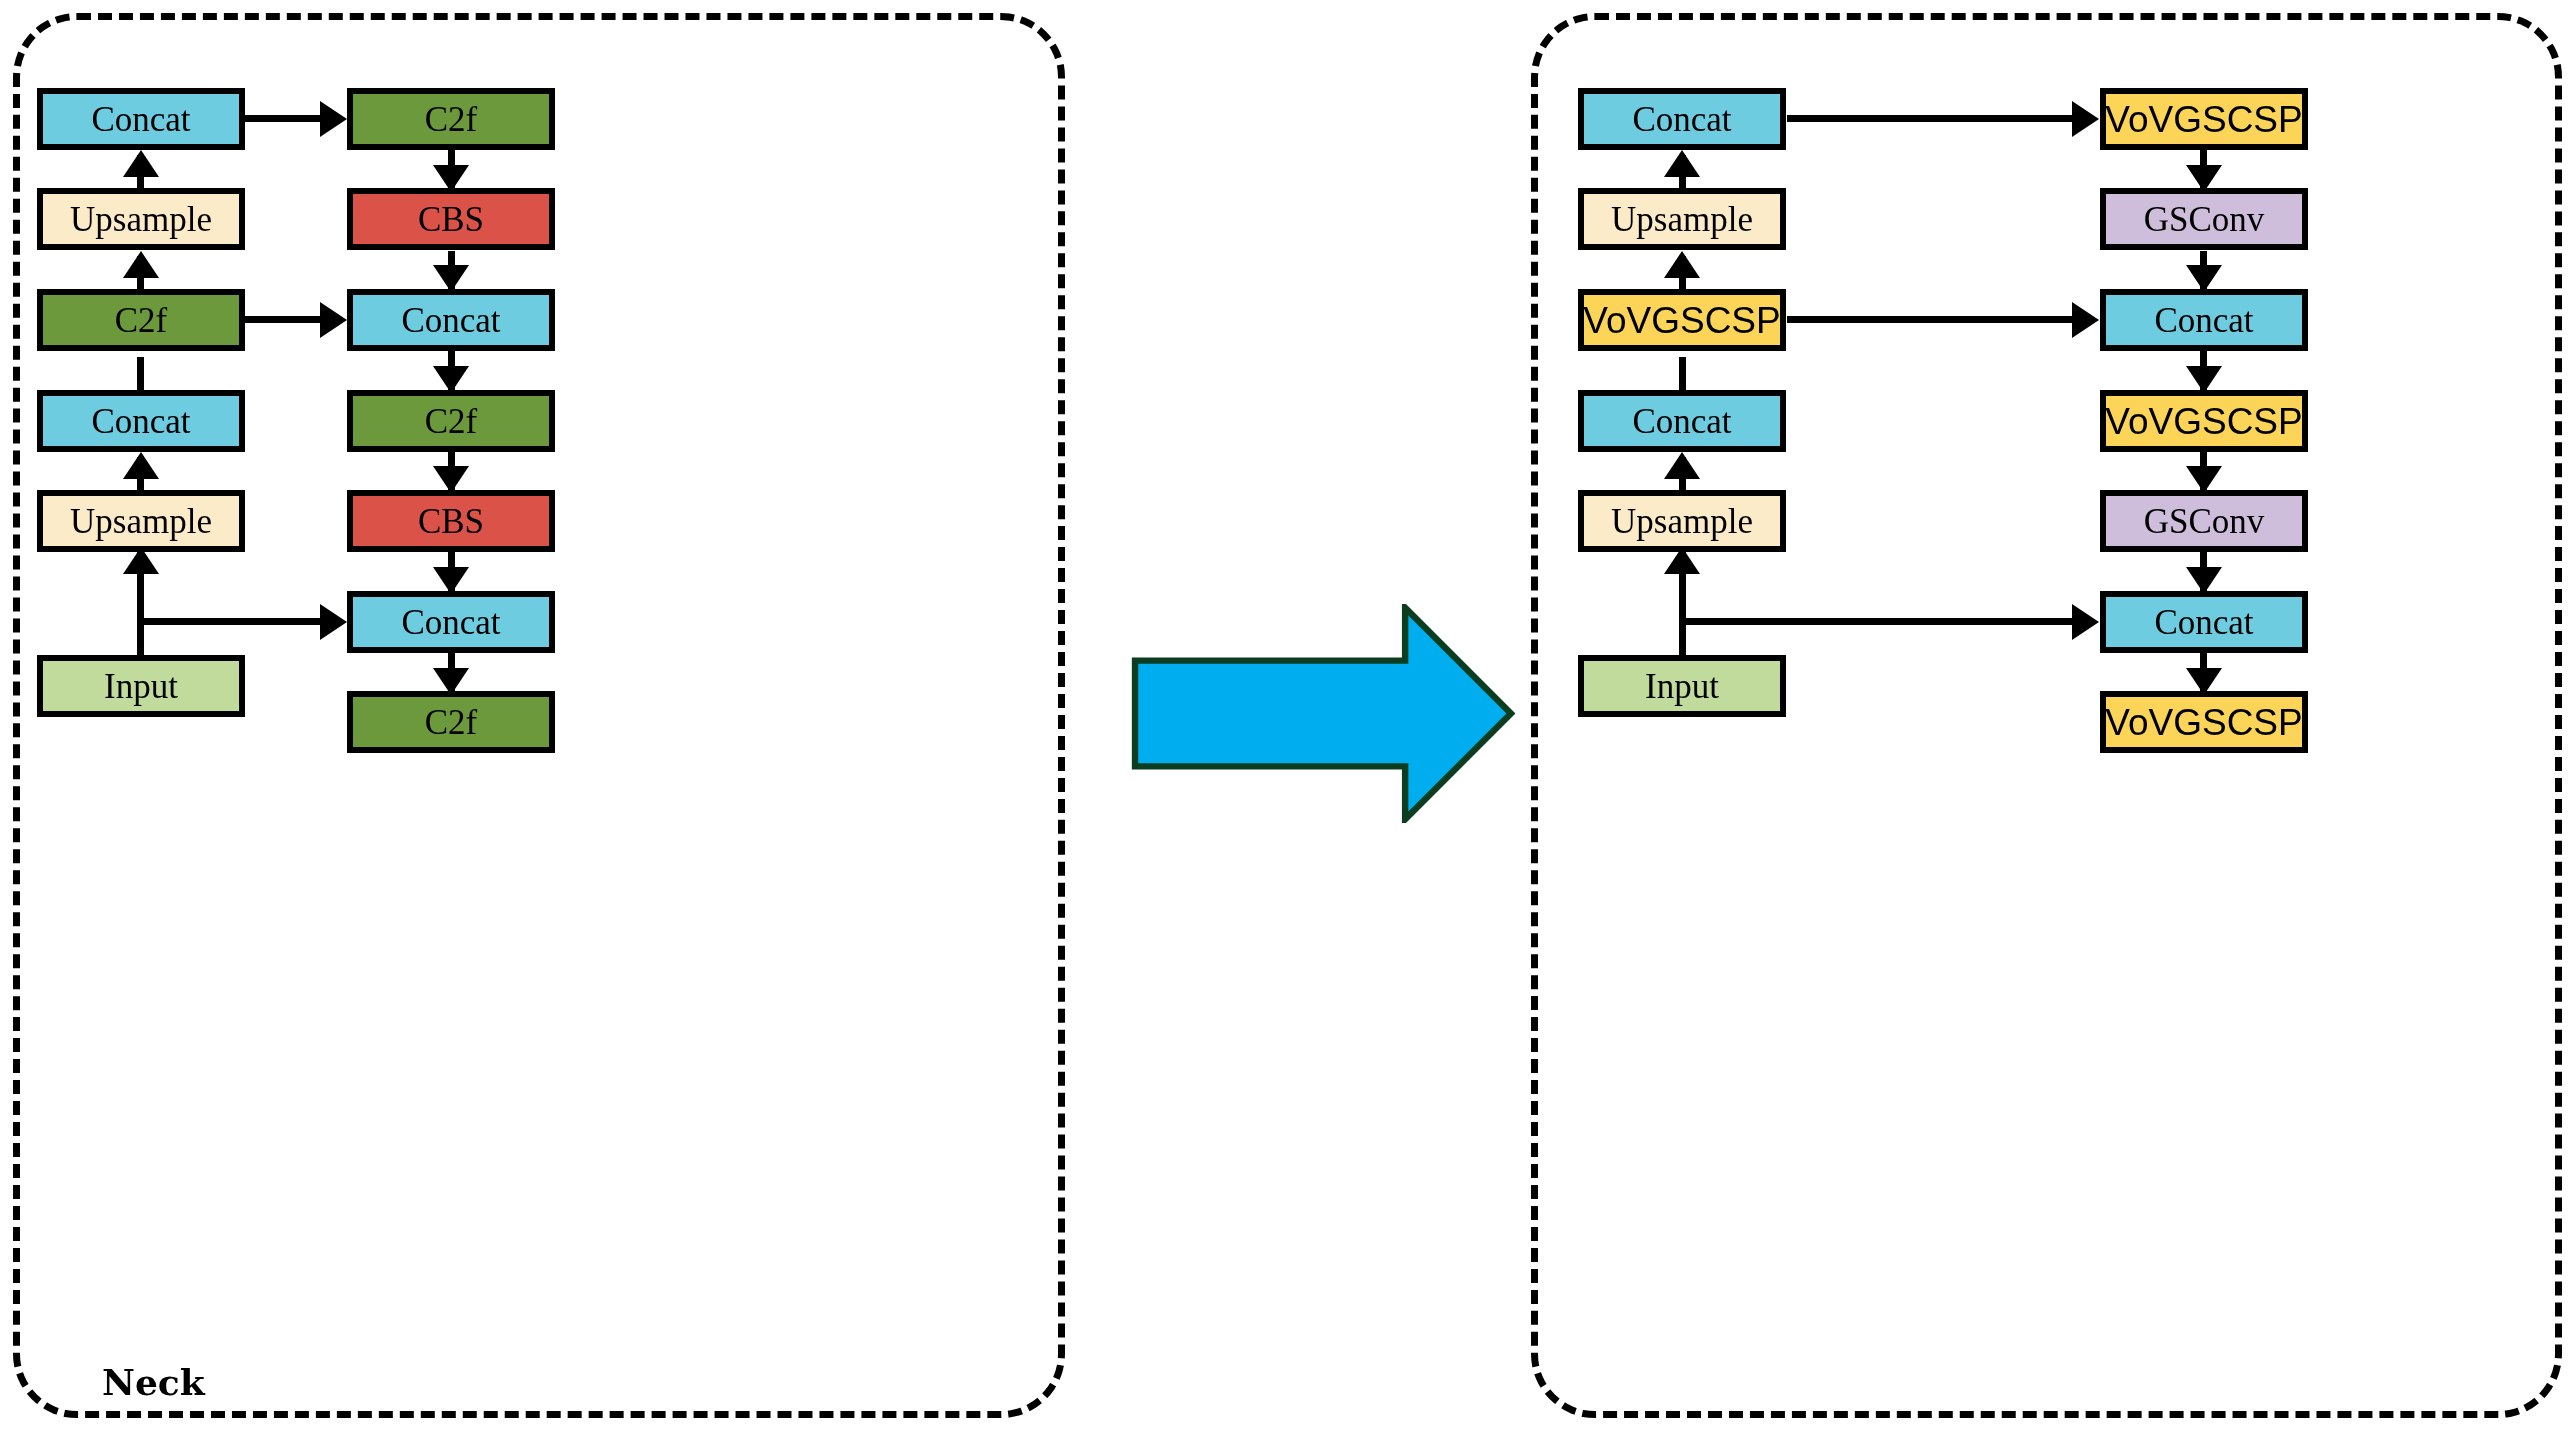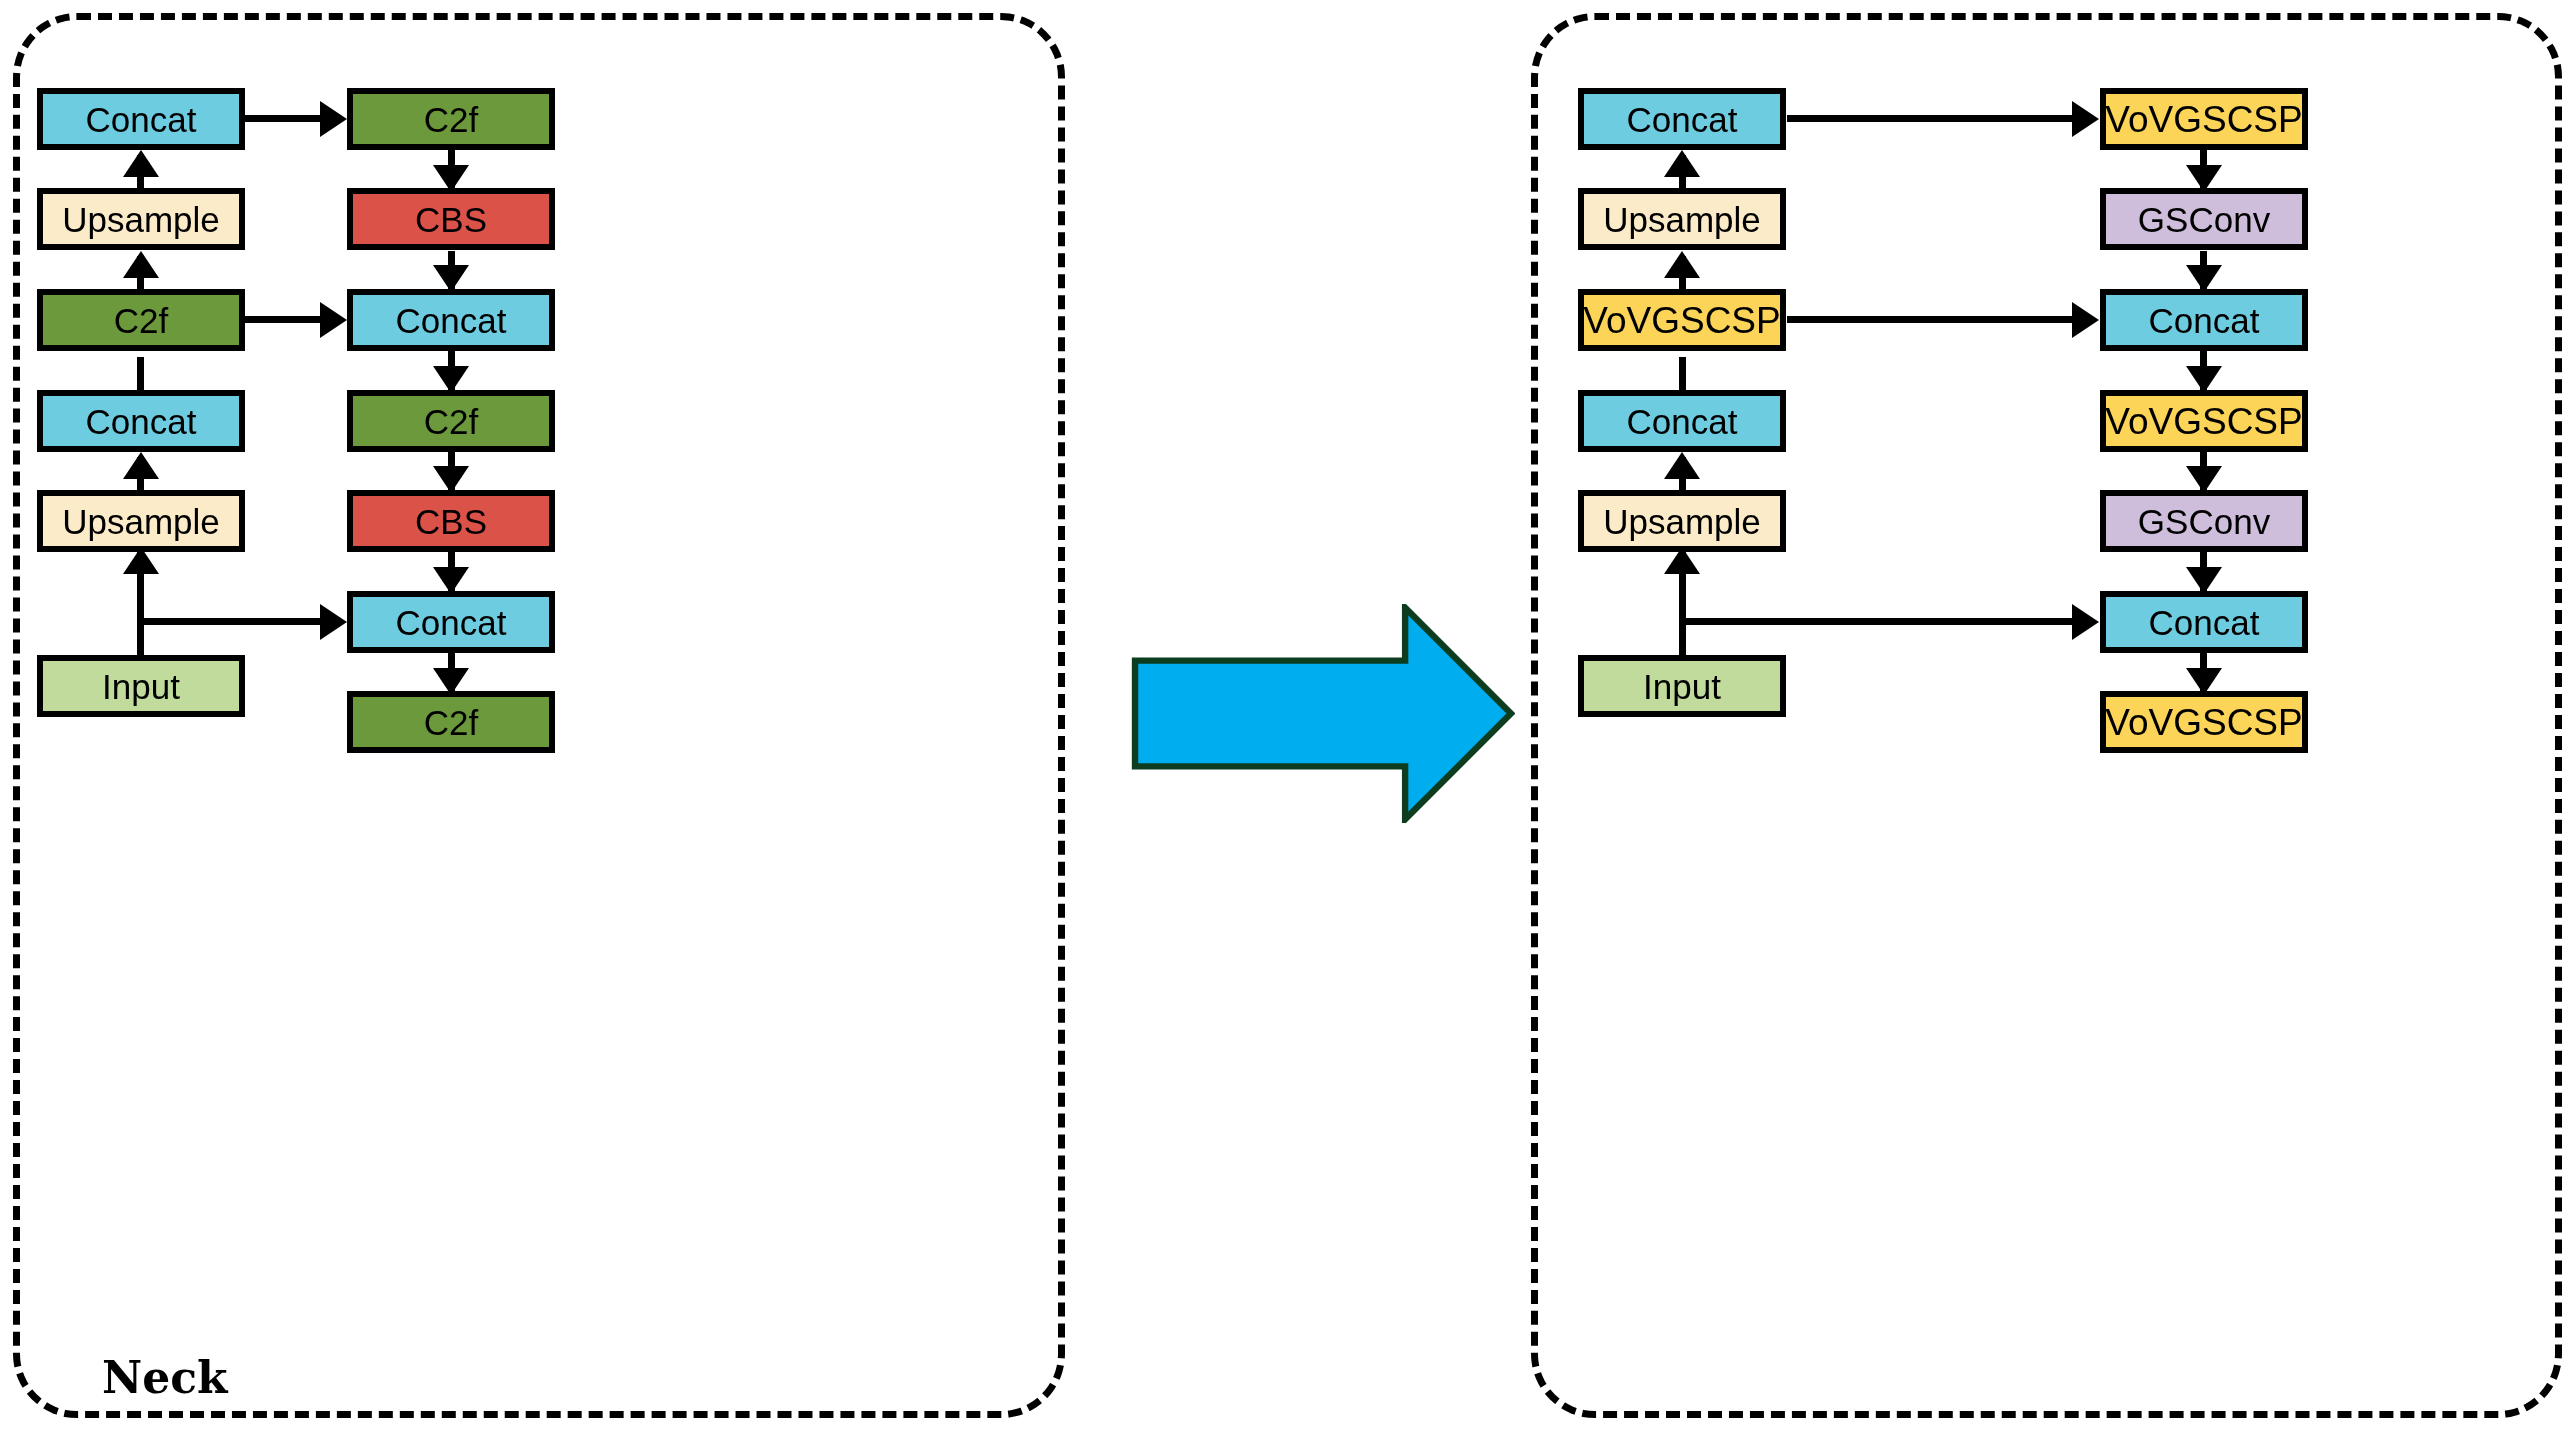--- a/index.html
+++ b/index.html
@@ -29,42 +29,42 @@
     text-align:center;
     font-family:"DejaVu Sans Mono", monospace;
     font-size:51px;
     letter-spacing:1.8px;
     color:#000;
     white-space:nowrap;
   }
 
   .panel-footer{
     position:absolute;
-    font-size:44px;
+    font-size:36px;
     color:#000;
     white-space:nowrap;
     font-family:"DejaVu Serif", serif;
   }
   #footer-left{left:102px;bottom:27.4px;font-weight:bold;}
   #footer-right{left:1620px;bottom:24px;font-weight:normal;}
 
   
   .node{
     position:absolute;
     box-sizing:border-box;
     border:6.4px solid #000000;
     display:flex;
     align-items:center;
     justify-content:center;
     color:#000000;
     font-size:35px;
     line-height:1;
     white-space:nowrap;
   }
-  .node.mono{font-family:Liberation Sans, sans-serif;text-align:center;}
+  .node.mono{font-family:Liberation Serif, serif;text-align:center;}
   .node.sans{font-family:Liberation Sans, sans-serif;font-size:37px;}
 
   
   .hline{position:absolute;background:#000;height:7.3px;}
   .vline{position:absolute;background:#000;width:7.3px;}
   .arrow-up, .arrow-down, .arrow-right{
     position:absolute;width:0;height:0;
   }
   .arrow-up{
     border-left:18.3px solid transparent;

